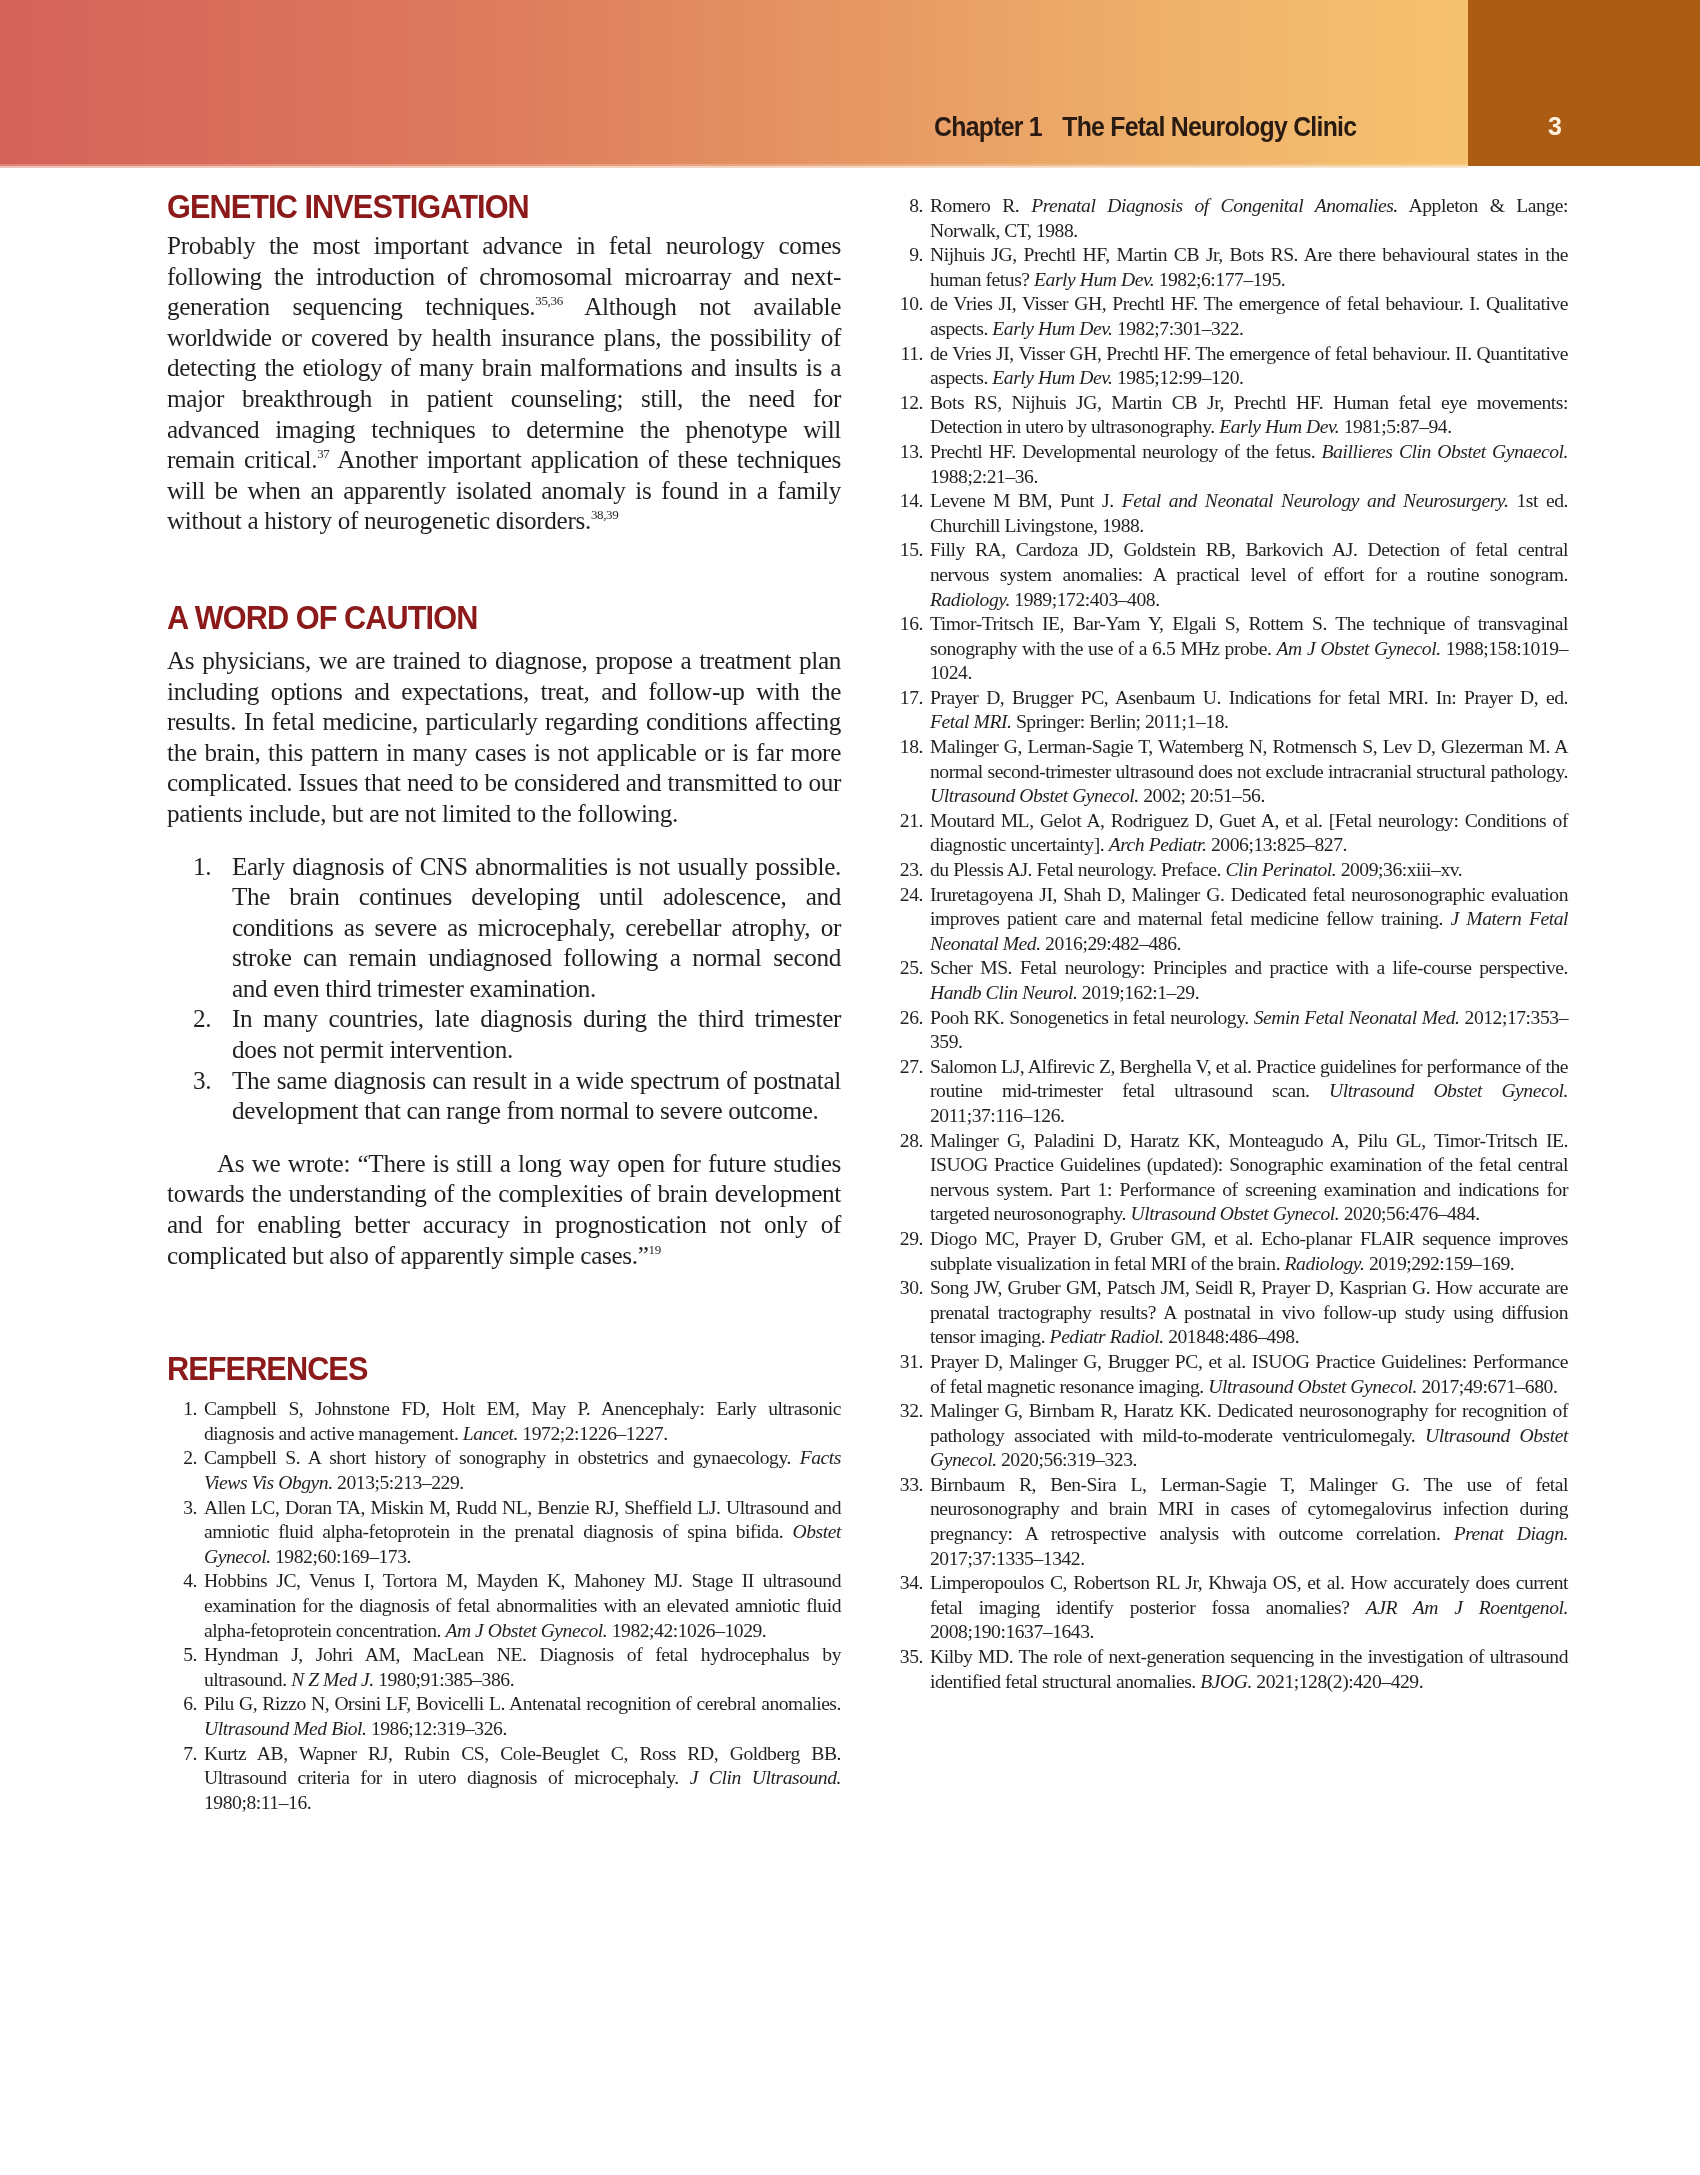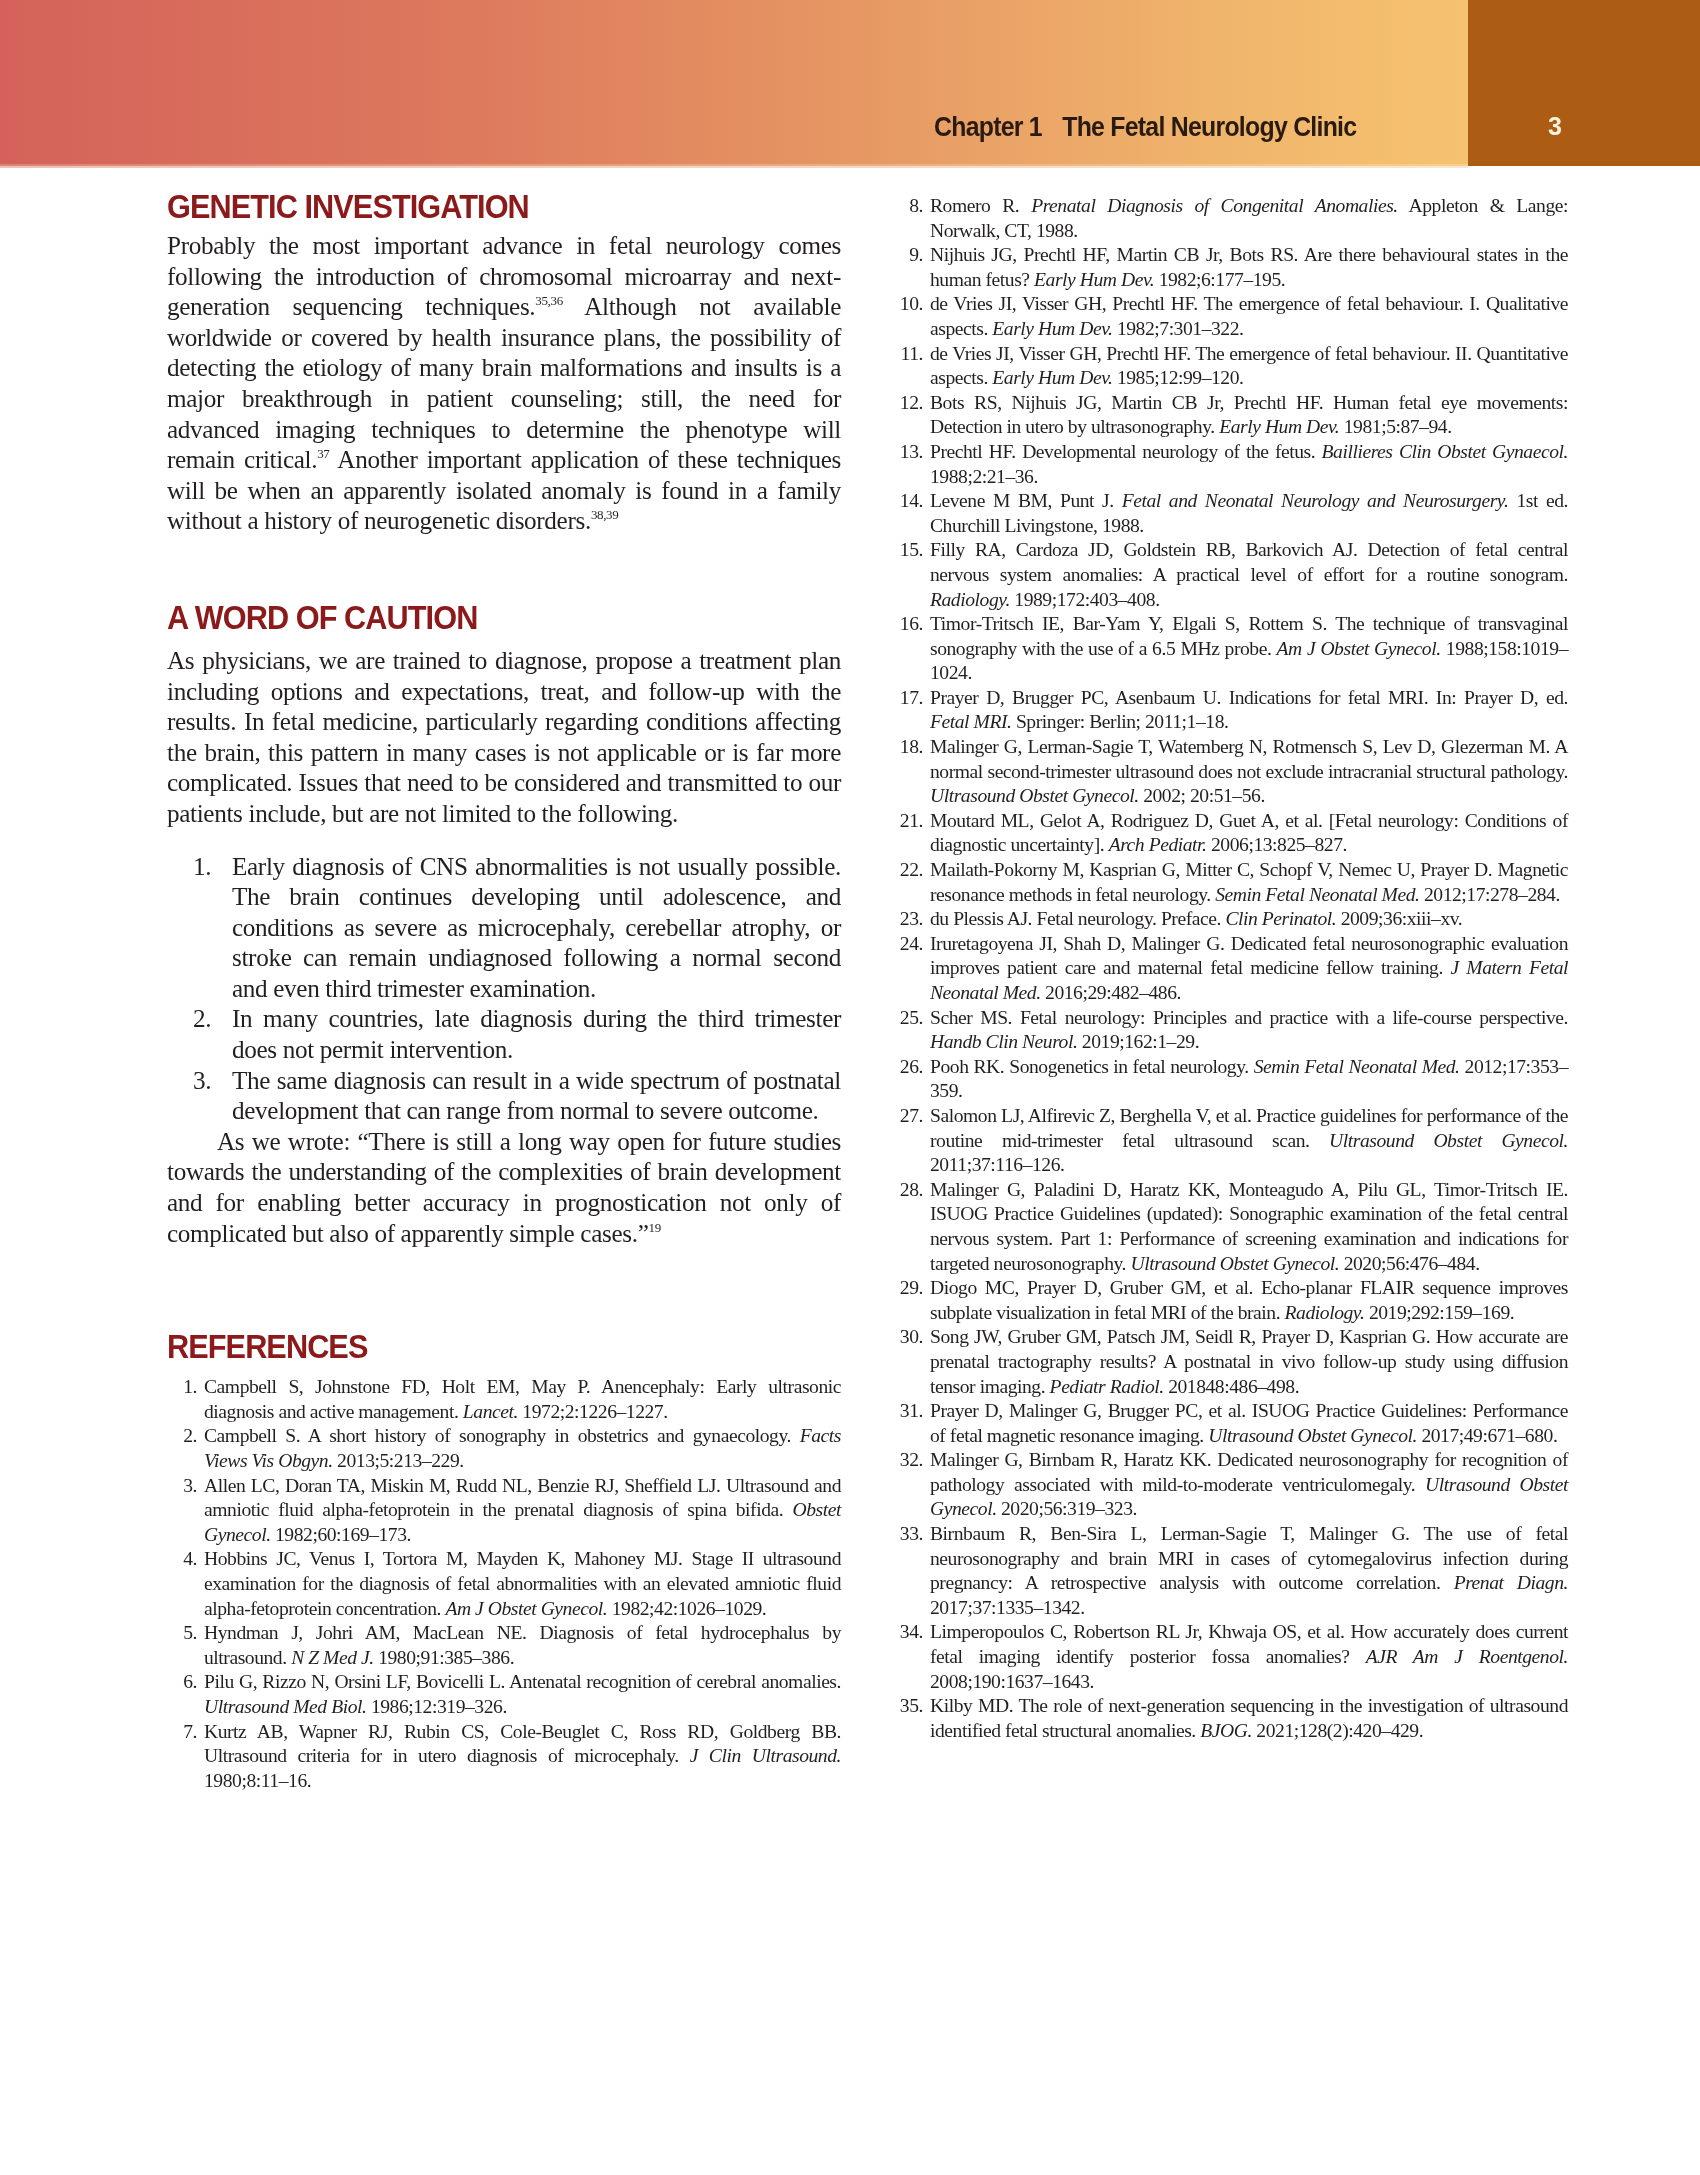--- a/index.html
+++ b/index.html
@@ -80,21 +80,21 @@
   </section>
 
   <section style="margin-top:61px">
     <h2>A WORD OF CAUTION</h2>
     <p class="body-text" style="margin-top:8px">As physicians, we are trained to diagnose, propose a treat­ment plan including options and expectations, treat, and follow-up with the results. In fetal medicine, particularly regarding conditions affecting the brain, this pattern in many cases is not applicable or is far more complicated. Issues that need to be considered and transmitted to our patients include, but are not limited to the following.</p>
     <ol class="num-list" style="margin-top:22px">
       <li><span class="n">1.</span><span>Early diagnosis of CNS abnormalities is not usually possible. The brain continues developing until ado­lescence, and conditions as severe as microcephaly, cerebellar atrophy, or stroke can remain undiagnosed following a normal second and even third trimester examination.</span></li>
       <li><span class="n">2.</span><span>In many countries, late diagnosis during the third tri­mester does not permit intervention.</span></li>
       <li><span class="n">3.</span><span>The same diagnosis can result in a wide spectrum of postnatal development that can range from normal to severe outcome.</span></li>
     </ol>
-    <p class="body-text indent" style=""><span>As we wrote: “There is still a long way open for future studies towards the understanding of the complexities of brain development and for enabling better accuracy in prognostication not only of complicated but also of appar­ently simple cases.”</span><sup>19</sup></p>
+    <p class="body-text indent" style="margin-top:22px"><span>As we wrote: “There is still a long way open for future studies towards the understanding of the complexities of brain development and for enabling better accuracy in prognostication not only of complicated but also of appar­ently simple cases.”</span><sup>19</sup></p>
   </section>
 
   <section style="margin-top:78px">
     <h2>REFERENCES</h2>
     <ol class="refs" id="refs-left" style="margin-top:8px">
         <li class="ref"><span class="n">1.</span><span>Campbell S, Johnstone FD, Holt EM, May P. Anencephaly: Early ultra­sonic diagnosis and active management. </span><i>Lancet.</i><span> 1972;2:1226–1227.</span></li>
         <li class="ref"><span class="n">2.</span><span>Campbell S. A short history of sonography in obstetrics and gynaecol­ogy. </span><i>Facts Views Vis Obgyn.</i><span> 2013;5:213–229.</span></li>
         <li class="ref"><span class="n">3.</span><span>Allen LC, Doran TA, Miskin M, Rudd NL, Benzie RJ, Sheffield LJ. Ultrasound and amniotic fluid alpha-fetoprotein in the prenatal diag­nosis of spina bifida. </span><i>Obstet Gynecol.</i><span> 1982;60:169–173.</span></li>
         <li class="ref"><span class="n">4.</span><span>Hobbins JC, Venus I, Tortora M, Mayden K, Mahoney MJ. Stage II ultrasound examination for the diagnosis of fetal abnormalities with an elevated amniotic fluid alpha-fetoprotein concentration. </span><i>Am J Obstet Gynecol.</i><span> 1982;42:1026–1029.</span></li>
         <li class="ref"><span class="n">5.</span><span>Hyndman J, Johri AM, MacLean NE. Diagnosis of fetal hydrocephalus by ultrasound. </span><i>N Z Med J.</i><span> 1980;91:385–386.</span></li>
@@ -111,21 +111,20 @@
       <li class="ref"><span class="n">10.</span><span>de Vries JI, Visser GH, Prechtl HF. The emergence of fetal behaviour. I. Qualitative aspects. </span><i>Early Hum Dev.</i><span> 1982;7:301–322.</span></li>
       <li class="ref"><span class="n">11.</span><span>de Vries JI, Visser GH, Prechtl HF. The emergence of fetal behaviour. II. Quantitative aspects. </span><i>Early Hum Dev.</i><span> 1985;12:99–120.</span></li>
       <li class="ref"><span class="n">12.</span><span>Bots RS, Nijhuis JG, Martin CB Jr, Prechtl HF. Human fetal eye movements: Detection in utero by ultrasonography. </span><i>Early Hum Dev.</i><span> 1981;5:87–94.</span></li>
       <li class="ref"><span class="n">13.</span><span>Prechtl HF. Developmental neurology of the fetus. </span><i>Baillieres Clin Obstet Gynaecol.</i><span> 1988;2:21–36.</span></li>
       <li class="ref"><span class="n">14.</span><span>Levene M BM, Punt J. </span><i>Fetal and Neonatal Neurology and Neurosur­gery.</i><span> 1st ed. Churchill Livingstone, 1988.</span></li>
       <li class="ref"><span class="n">15.</span><span>Filly RA, Cardoza JD, Goldstein RB, Barkovich AJ. Detection of fetal central nervous system anomalies: A practical level of effort for a rou­tine sonogram. </span><i>Radiology.</i><span> 1989;172:403–408.</span></li>
       <li class="ref"><span class="n">16.</span><span>Timor-Tritsch IE, Bar-Yam Y, Elgali S, Rottem S. The technique of transvaginal sonography with the use of a 6.5 MHz probe. </span><i>Am J Obstet Gynecol.</i><span> 1988;158:1019–1024.</span></li>
       <li class="ref"><span class="n">17.</span><span>Prayer D, Brugger PC, Asenbaum U. Indications for fetal MRI. In: Prayer D, ed. </span><i>Fetal MRI.</i><span> Springer: Berlin; 2011;1–18.</span></li>
       <li class="ref"><span class="n">18.</span><span>Malinger G, Lerman-Sagie T, Watemberg N, Rotmensch S, Lev D, Glezerman M. A normal second-trimester ultrasound does not exclude intracranial structural pathology. </span><i>Ultrasound Obstet Gynecol.</i><span> 2002; 20:51–56.</span></li>
       <li class="ref"><span class="n">21.</span><span>Moutard ML, Gelot A, Rodriguez D, Guet A, et al. [Fetal neurology: Conditions of diagnostic uncertainty]. </span><i>Arch Pediatr.</i><span> 2006;13:825–827.</span></li>
-      <li class="ref"><span class="n">22.</span><span>Mailath-Pokorny M, Kasprian G, Mitter C, Schopf V, Nemec U, Prayer D. Magnetic resonance methods in fetal neurology. </span><i>Semin Fetal Neonatal Med.</i><span> 2012;17:278–284.</span></li>
       <li class="ref"><span class="n">23.</span><span>du Plessis AJ. Fetal neurology. Preface. </span><i>Clin Perinatol.</i><span> 2009;36:xiii–xv.</span></li>
       <li class="ref"><span class="n">24.</span><span>Iruretagoyena JI, Shah D, Malinger G. Dedicated fetal neurosono­graphic evaluation improves patient care and maternal fetal medicine fellow training. </span><i>J Matern Fetal Neonatal Med.</i><span> 2016;29:482–486.</span></li>
       <li class="ref"><span class="n">25.</span><span>Scher MS. Fetal neurology: Principles and practice with a life-course perspective. </span><i>Handb Clin Neurol.</i><span> 2019;162:1–29.</span></li>
       <li class="ref"><span class="n">26.</span><span>Pooh RK. Sonogenetics in fetal neurology. </span><i>Semin Fetal Neonatal Med.</i><span> 2012;17:353–359.</span></li>
       <li class="ref"><span class="n">27.</span><span>Salomon LJ, Alfirevic Z, Berghella V, et al. Practice guidelines for per­formance of the routine mid-trimester fetal ultrasound scan. </span><i>Ultra­sound Obstet Gynecol.</i><span> 2011;37:116–126.</span></li>
       <li class="ref"><span class="n">28.</span><span>Malinger G, Paladini D, Haratz KK, Monteagudo A, Pilu GL, Timor-Tritsch IE. ISUOG Practice Guidelines (updated): Sonographic exam­ination of the fetal central nervous system. Part 1: Performance of screening examination and indications for targeted neurosonography. </span><i>Ultrasound Obstet Gynecol.</i><span> 2020;56:476–484.</span></li>
       <li class="ref"><span class="n">29.</span><span>Diogo MC, Prayer D, Gruber GM, et al. Echo-planar FLAIR sequence improves subplate visualization in fetal MRI of the brain. </span><i>Radiology.</i><span> 2019;292:159–169.</span></li>
       <li class="ref"><span class="n">30.</span><span>Song JW, Gruber GM, Patsch JM, Seidl R, Prayer D, Kasprian G. How accurate are prenatal tractography results? A postnatal in vivo follow-up study using diffusion tensor imaging. </span><i>Pediatr Radiol.</i><span> 201848:486–498.</span></li>
       <li class="ref"><span class="n">31.</span><span>Prayer D, Malinger G, Brugger PC, et al. ISUOG Practice Guidelines: Performance of fetal magnetic resonance imaging. </span><i>Ultrasound Obstet Gynecol.</i><span> 2017;49:671–680.</span></li>
       <li class="ref"><span class="n">32.</span><span>Malinger G, Birnbam R, Haratz KK. Dedicated neurosonography for recognition of pathology associated with mild-to-moderate ventricu­lomegaly. </span><i>Ultrasound Obstet Gynecol.</i><span> 2020;56:319–323.</span></li>

